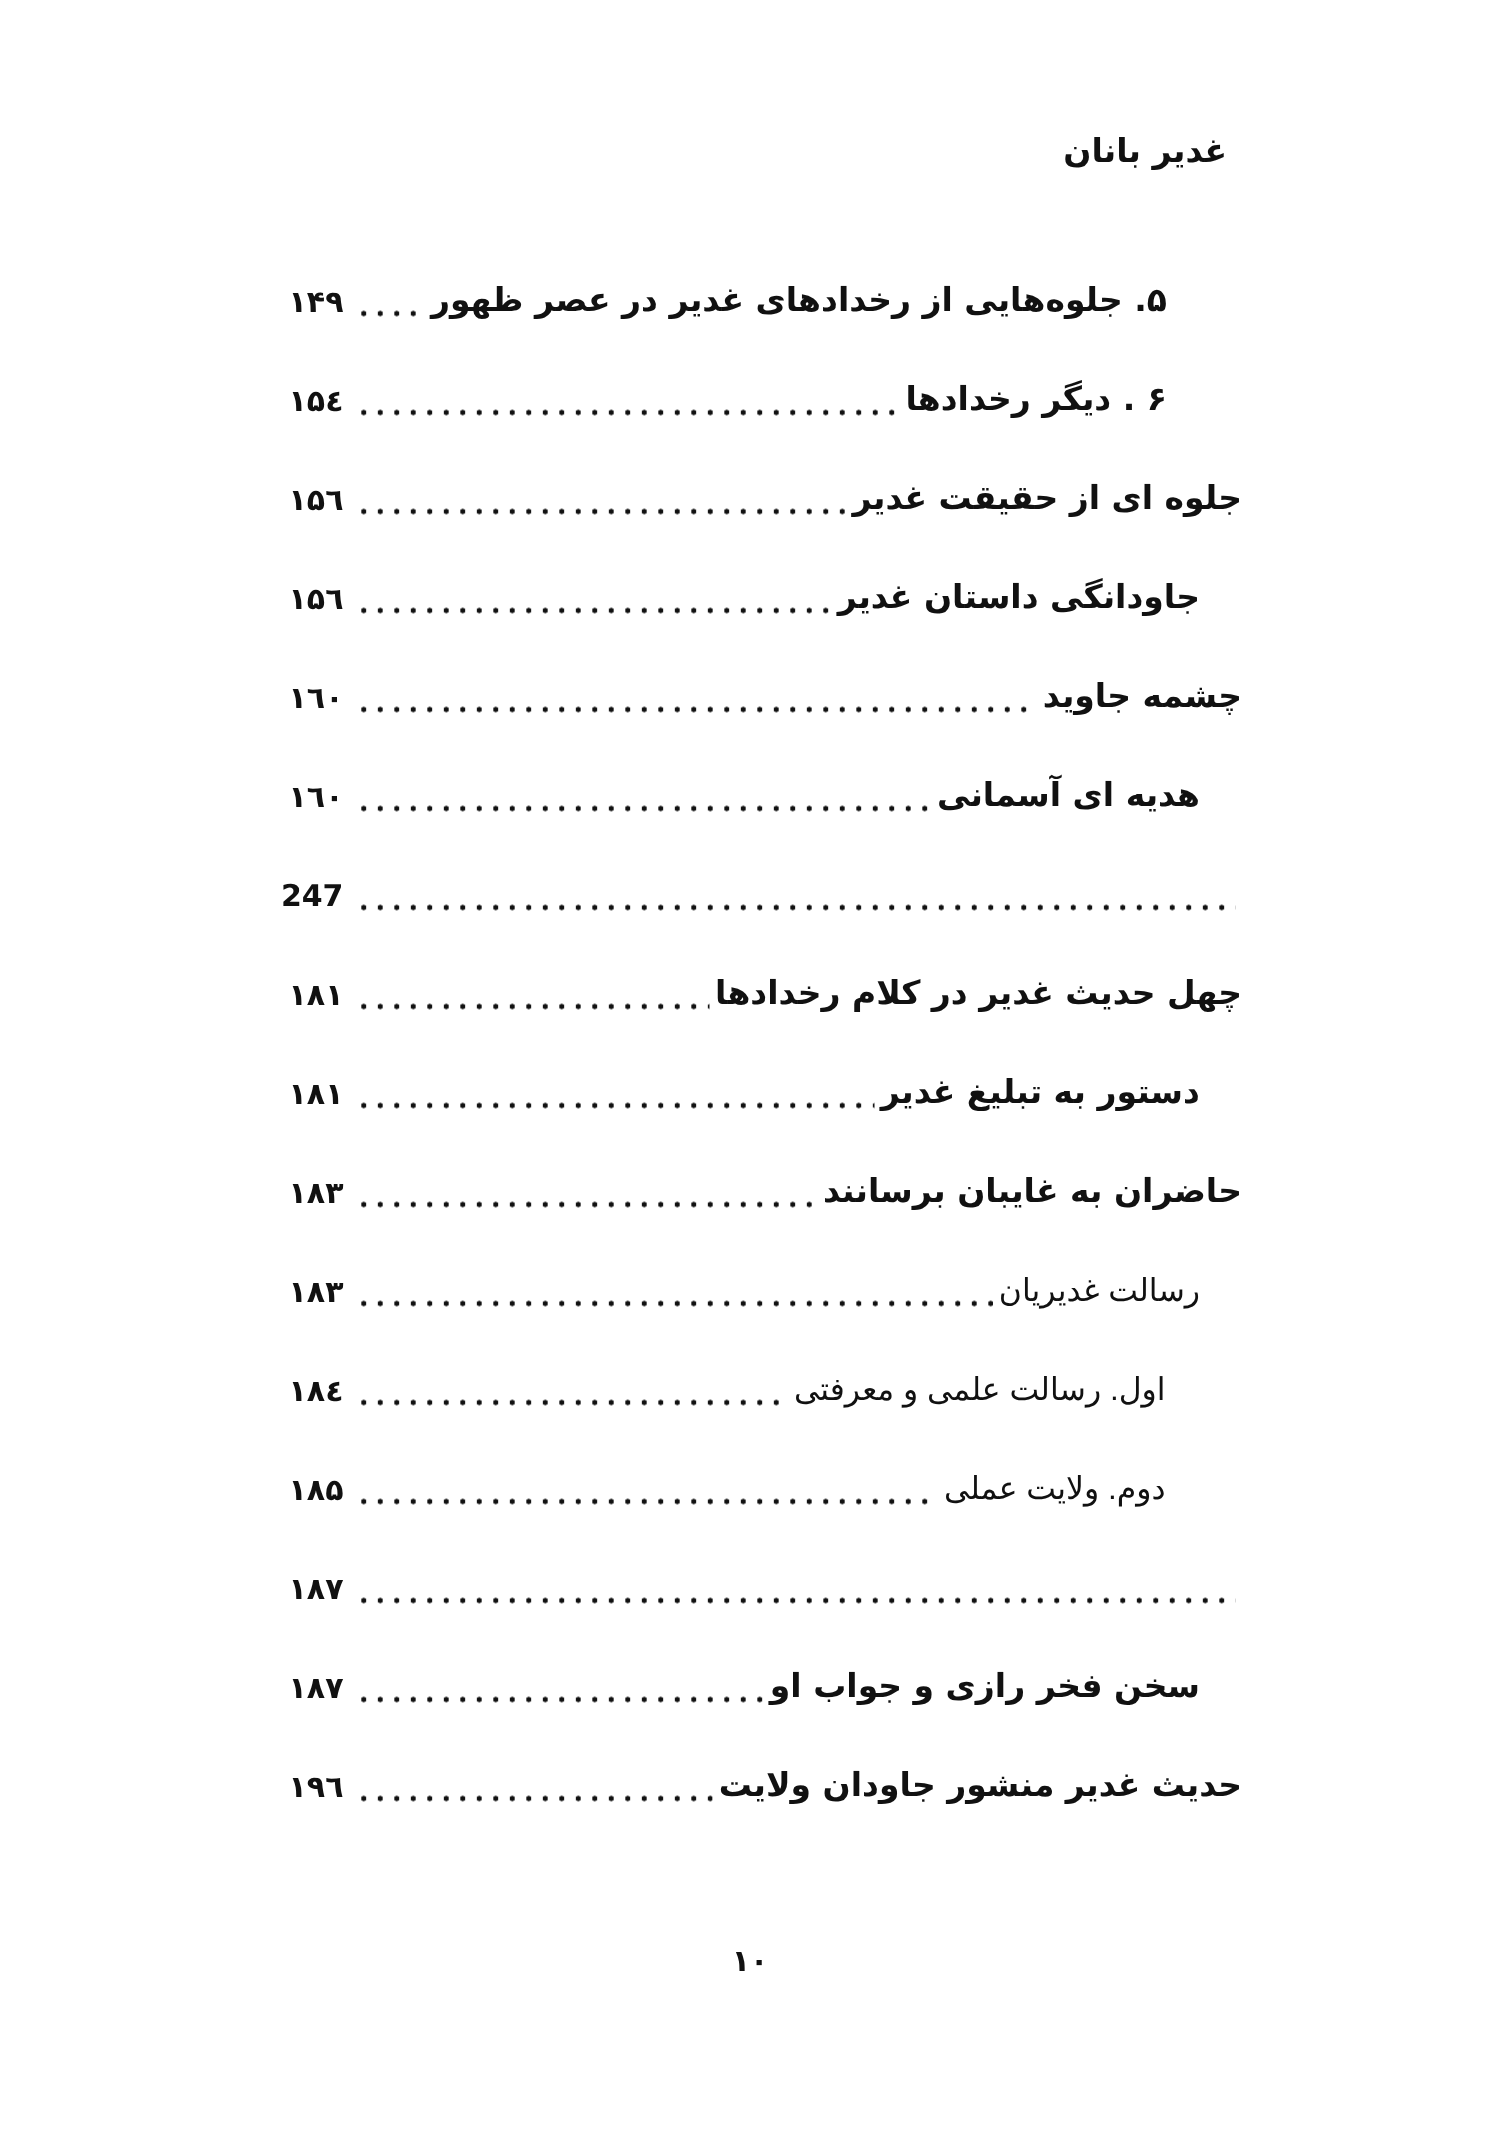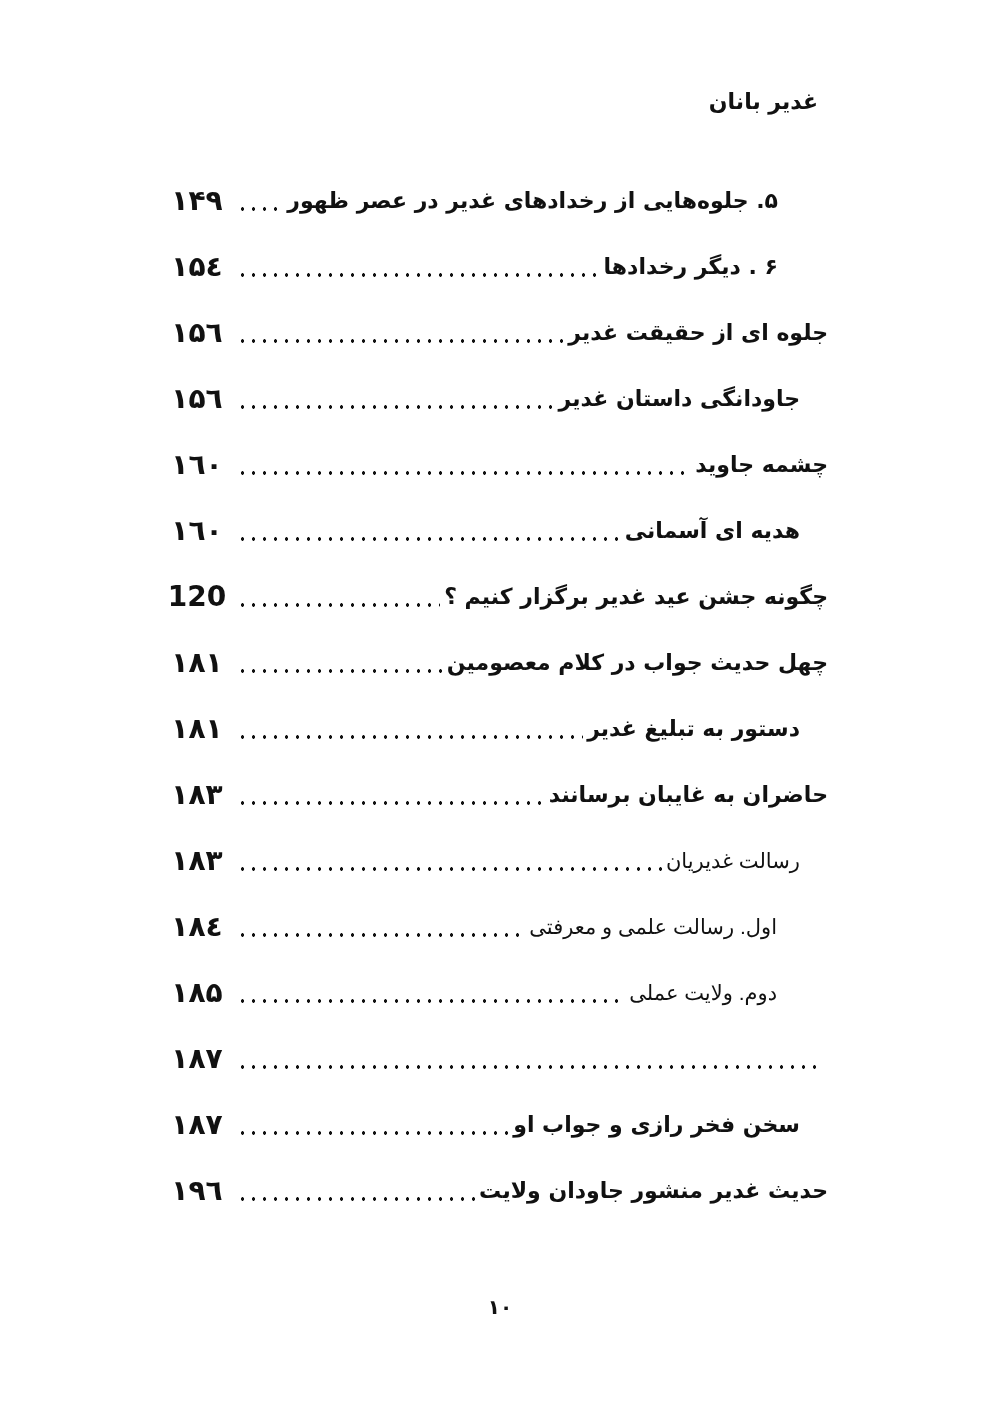--- a/index.html
+++ b/index.html
@@ -64,23 +64,23 @@
       height: 4px;
       background-image: radial-gradient(circle, #111 1.6px, transparent 1.9px);
       background-size: 11px 4px;
       background-repeat: repeat-x;
       background-position: left center;
       min-width: 40px;
     }
     .toc-page {
       flex: 0 0 auto;
       width: 64px;
-      text-align: center;
+      text-align: right;
       font-weight: bold;
-      font-size: 28px;
+      font-size: 20px;
       line-height: 34px;
       padding-bottom: 2px;
       direction: rtl;
       unicode-bidi: plaintext;
     }
     .footer-page-number {
       position: absolute;
       top: 1295px;
       left: 0;
       width: 1000px;
@@ -127,27 +127,26 @@
     <span class="toc-page">۱٦۰</span>
   </div>
 
   <div class="toc-row bold" style="top:338px; right:200px;">
     <span class="toc-title">هدیه ای آسمانی</span>
     <span class="toc-leader"></span>
     <span class="toc-page">۱٦۰</span>
   </div>
 
   <div class="toc-row bold" style="top:404px; right:172px;">
-    <span class="toc-title">چگونه جشن عید غدیر برگزار کنیم ؟</span>
     <span class="toc-leader"></span>
-    <span class="toc-page">120</span>
+    <span class="toc-page">247</span>
   </div>
 
   <div class="toc-row bold" style="top:470px; right:172px;">
-    <span class="toc-title">چهل حدیث جواب در کلام معصومین</span>
+    <span class="toc-title">چهل حدیث غدیر در کلام رخدادها</span>
     <span class="toc-leader"></span>
     <span class="toc-page">۱۸۱</span>
   </div>
 
   <div class="toc-row bold" style="top:536px; right:200px;">
     <span class="toc-title">دستور به تبلیغ غدیر</span>
     <span class="toc-leader"></span>
     <span class="toc-page">۱۸۱</span>
   </div>
 

